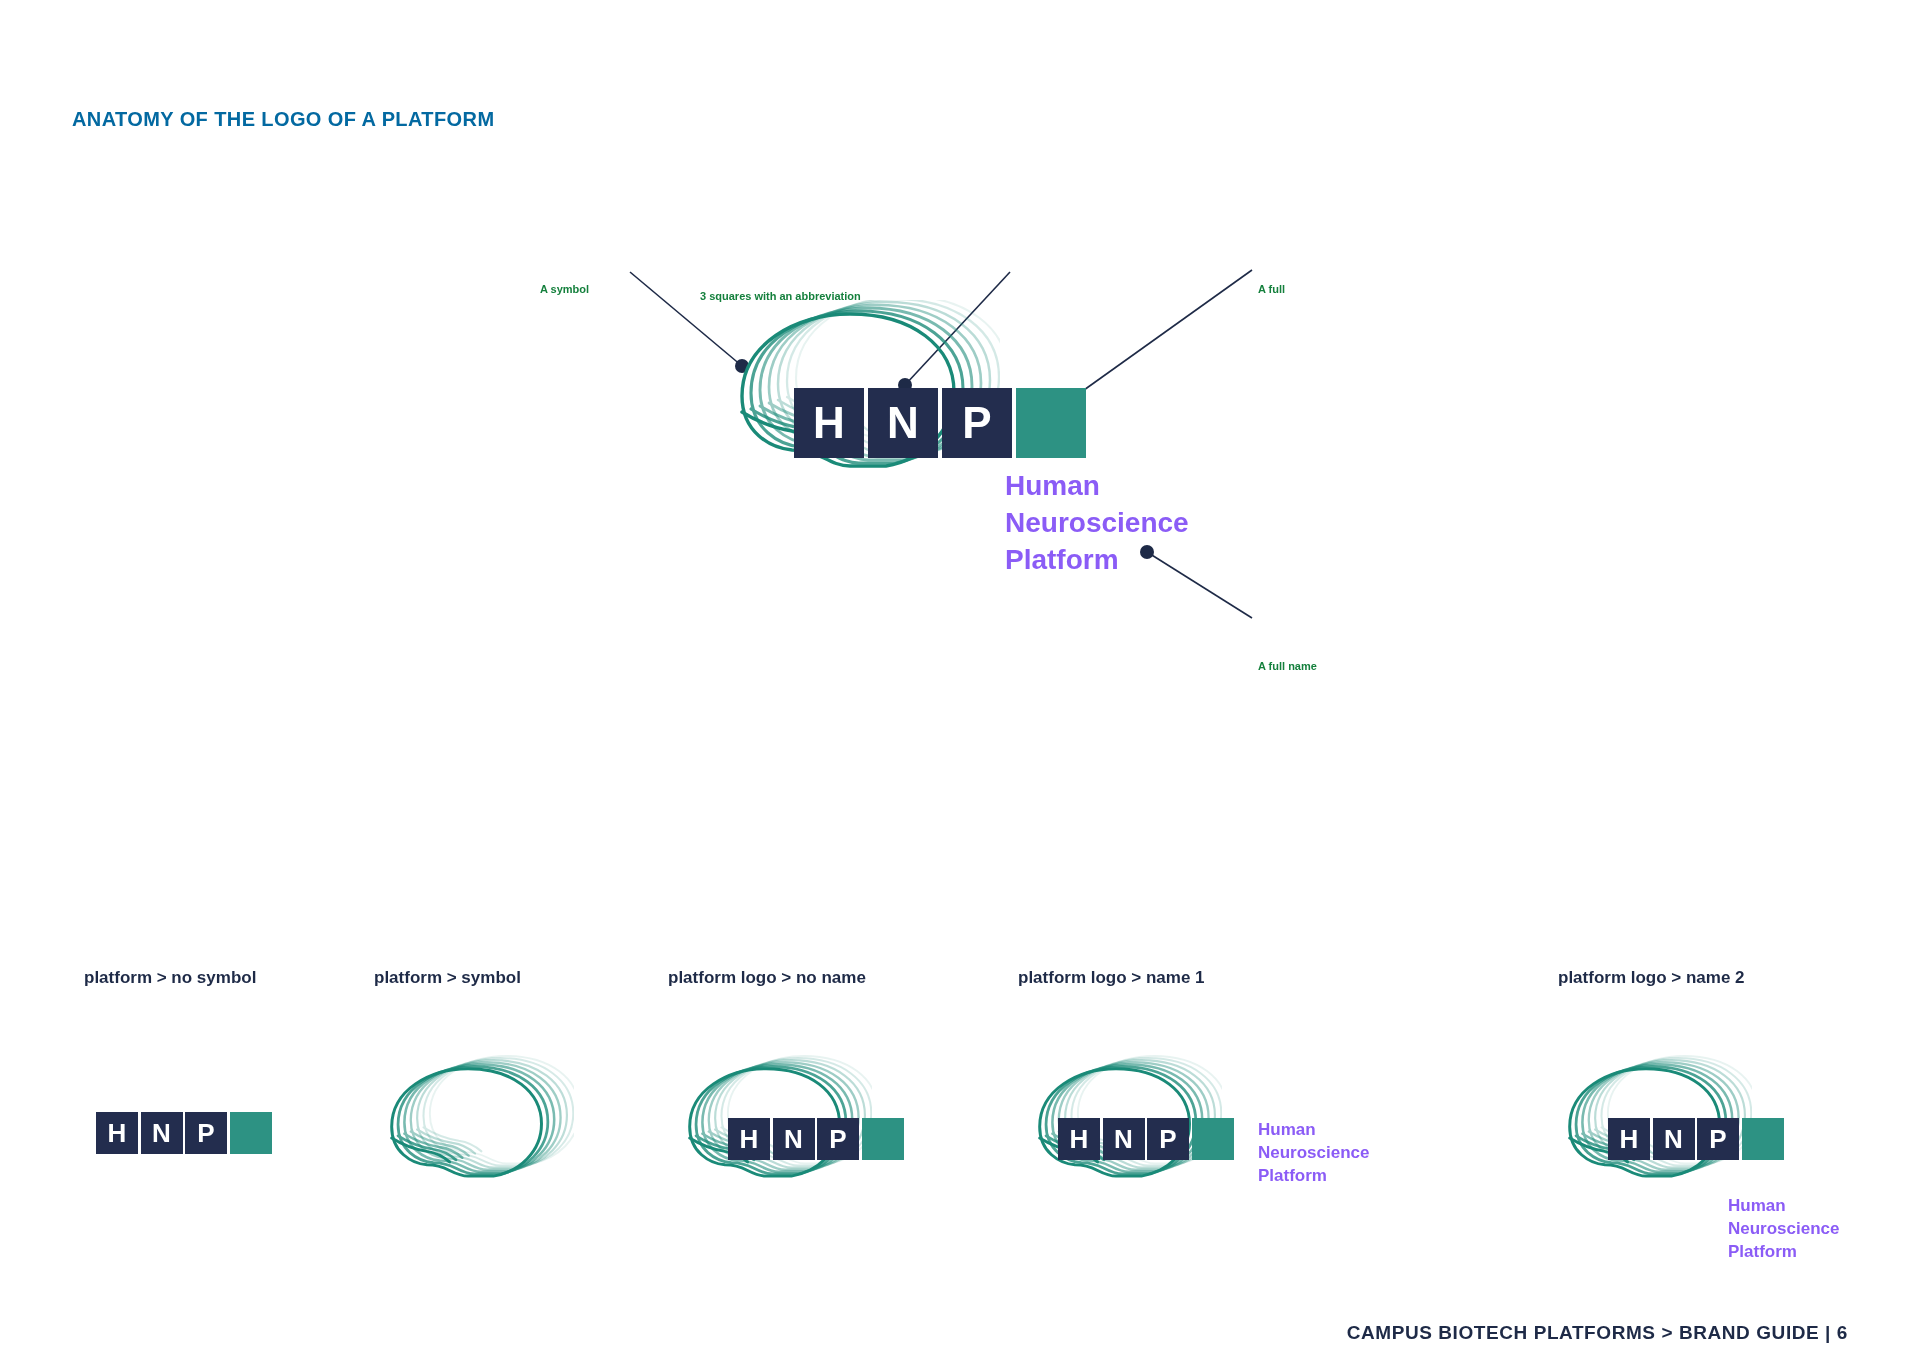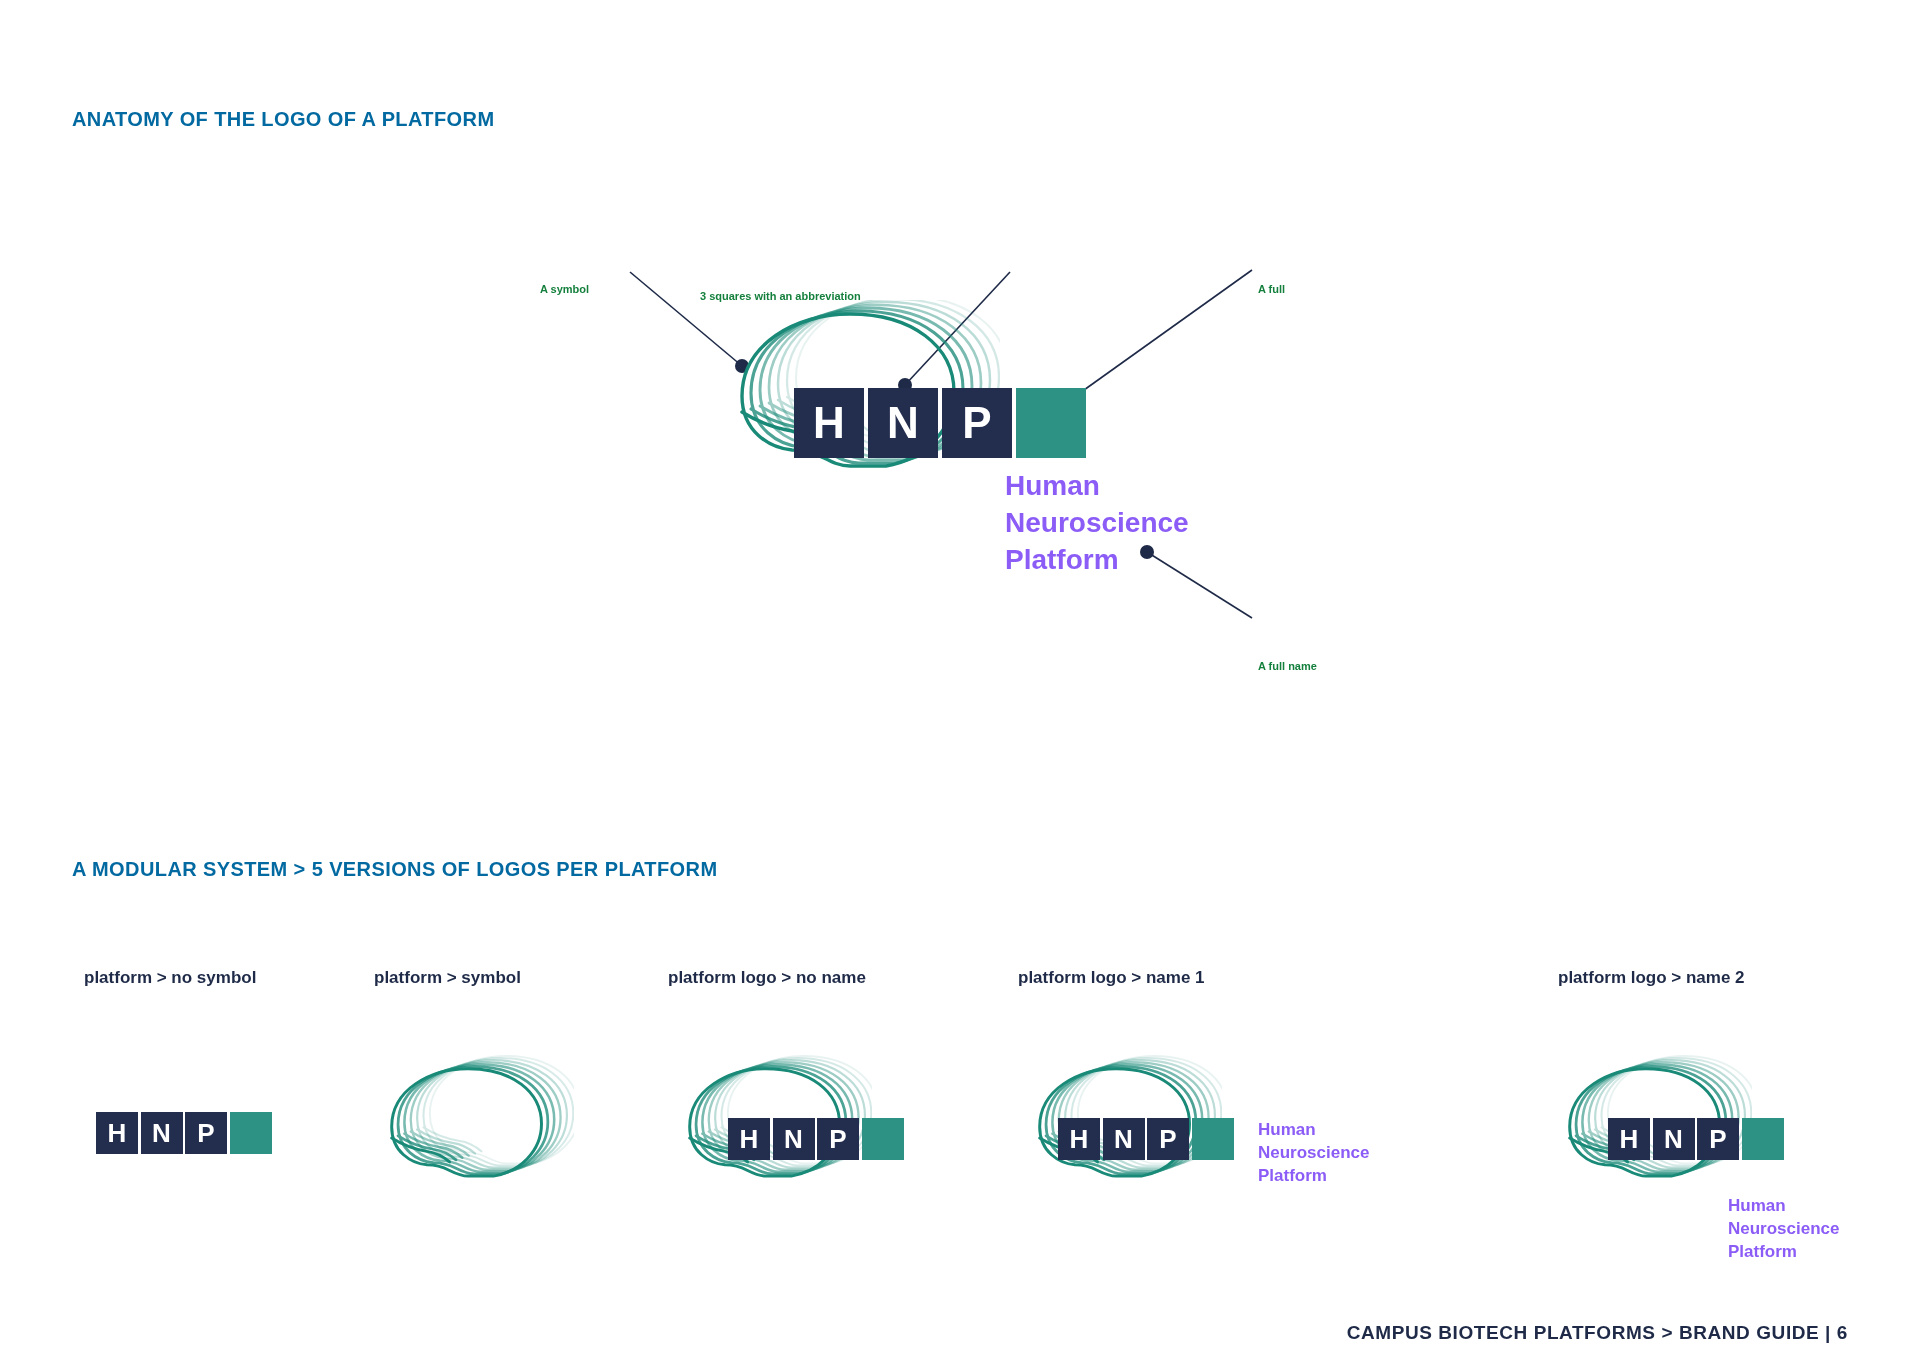--- a/index.html
+++ b/index.html
@@ -281,21 +281,20 @@
       <div class="sq">N</div>
       <div class="sq">P</div>
       <div class="sq accent"></div>
     </div>
   </div>
 
   <div class="fullname" id="anatomy-fullname" style="position:absolute;left:1005px;top:468px;font-size:28px;line-height:1.32;">Human
 Neuroscience
 Platform</div>
 
-  <div class="section-heading" id="heading-modular">A MODULAR SYSTEM  &gt; 5 VERSIONS OF LOGOS PER PLATFORM</div>
 
   <div class="variant-label" id="v1-label">platform &gt; no symbol</div>
   <div class="variant-label" id="v2-label">platform &gt; symbol</div>
   <div class="variant-label" id="v3-label">platform logo &gt; no name</div>
   <div class="variant-label" id="v4-label">platform logo &gt; name 1</div>
   <div class="variant-label" id="v5-label">platform logo &gt; name 2</div>
 
   <div class="variant mark-row" id="v1-art">
     <div class="sq">H</div>
     <div class="sq">N</div>

